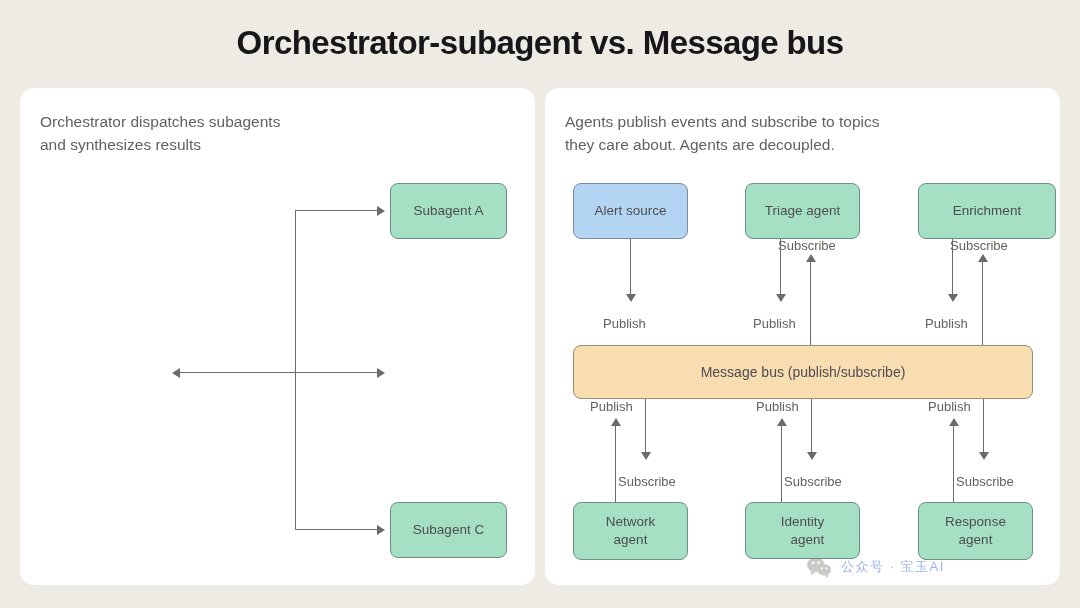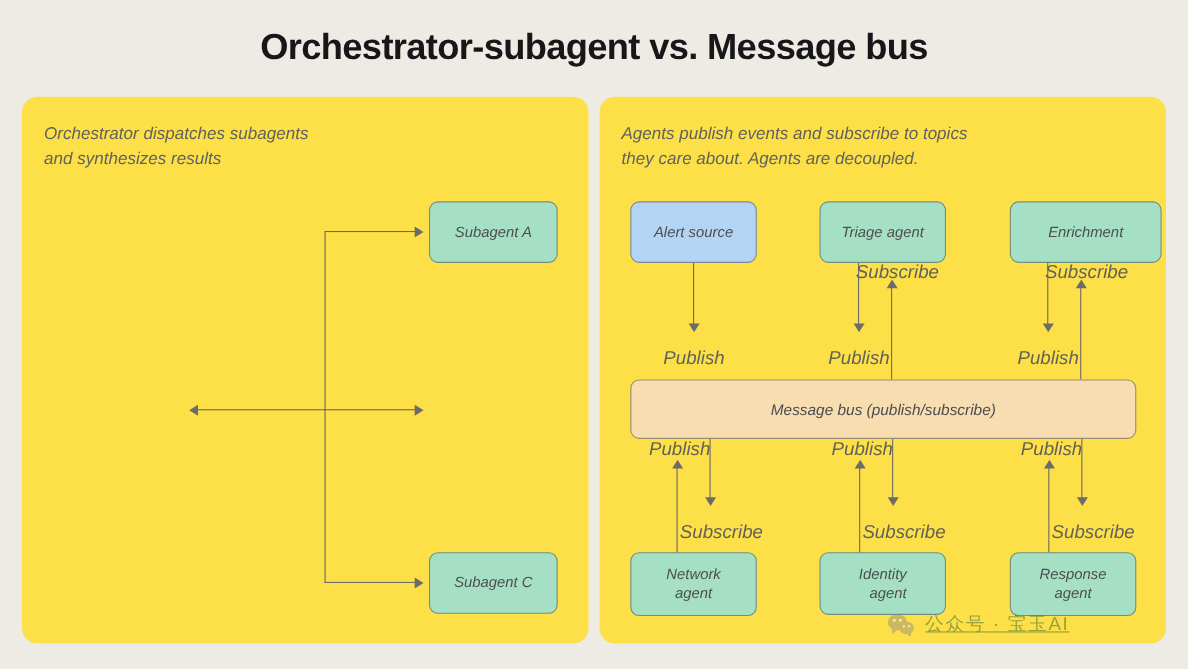--- a/index.html
+++ b/index.html
@@ -27,23 +27,22 @@
     letter-spacing: -0.6px;
     color: #17171a;
     white-space: nowrap;
   }
 
   
   .panel {
     position: absolute;
     top: 88px;
     height: 497px;
-    background: #fde047;
+    background: #ffffff;
     border-radius: 14px;
-    font-style: italic;
   }
   .panel-left  { left: 20px;  width: 515px; }
   .panel-right { left: 545px; width: 515px; }
 
   .panel-caption {
     position: absolute;
     left: 20px;
     top: 22px;
     width: 460px;
     font-size: 15.5px;
@@ -99,41 +98,40 @@
     border-left: 8px solid #6b6b69;
   }
   .arrow.left {
     border-top: 5px solid transparent;
     border-bottom: 5px solid transparent;
     border-right: 8px solid #6b6b69;
   }
 
   .edge-label {
     position: absolute;
-    font-size: 17px;
+    font-size: 13px;
     color: #62625c;
     white-space: nowrap;
   }
 
   
   .watermark {
     position: absolute;
     left: 806px;
     top: 556px;
     display: flex;
     align-items: center;
     gap: 9px;
     opacity: 0.45;
   }
   .watermark .wm-text {
-    font-size: 17px;
-    color: #14532d;
+    font-size: 13px;
+    color: #1d4ed8;
     letter-spacing: 1.5px;
     white-space: nowrap;
-    text-decoration: underline;
   }
   .wm-icon { width: 26px; height: 22px; display: block; }
 </style>
 </head>
 <body>
 
 <div class="page-title">Orchestrator-subagent vs. Message bus</div>
 
 <div class="panel panel-left">
 

